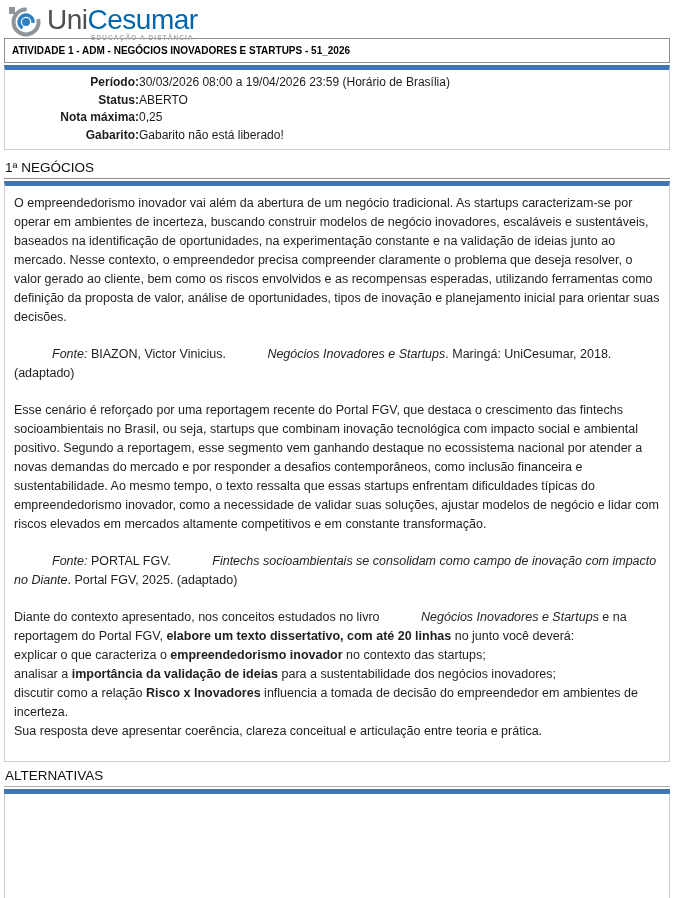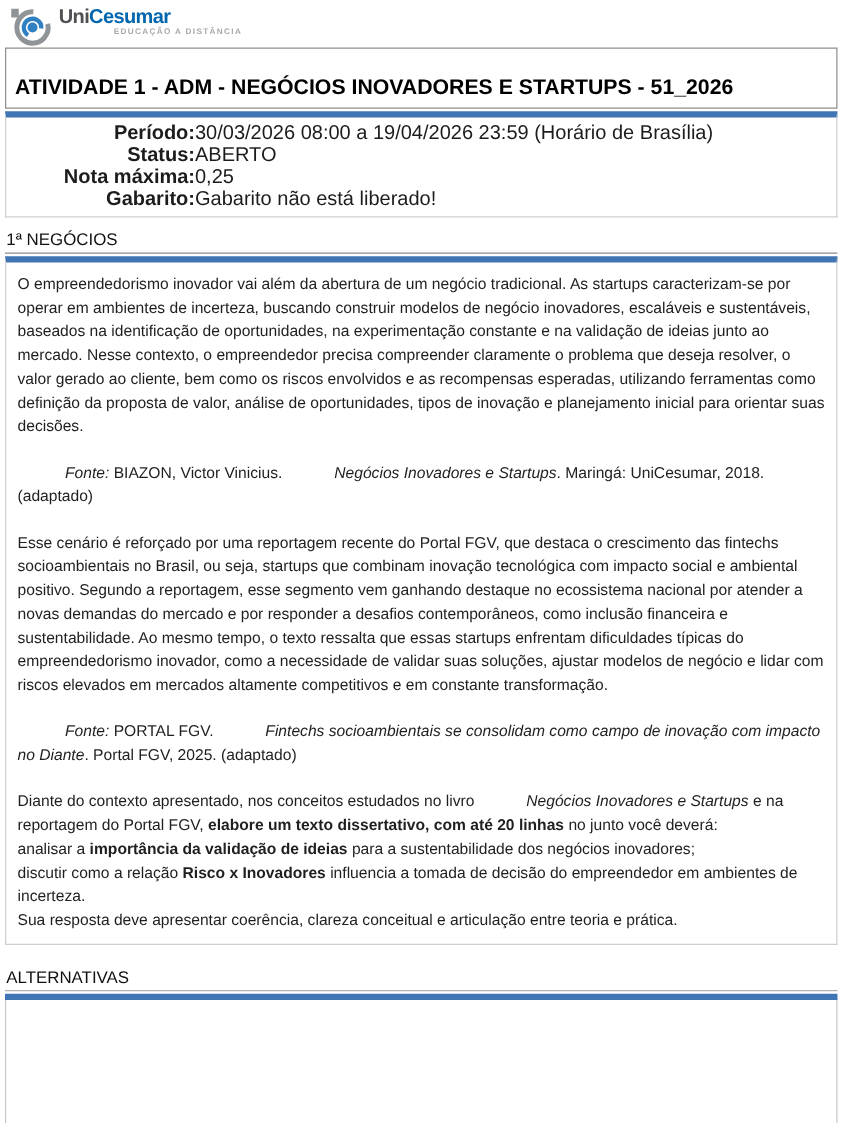--- a/index.html
+++ b/index.html
@@ -8,62 +8,62 @@
     width: 674px;
     font-family: "Liberation Sans", sans-serif;
     color: #1c1c1c;
     padding: 3px 4px 6px 4px;
   }
 
   
   .logo-row { display: flex; align-items: flex-start; padding: 3px 0 2px 4px; height: 35px; }
   .logo-icon { width: 36px; height: 31px; flex: 0 0 auto; }
   .logo-textwrap { margin-left: 3px; line-height: 1; }
-  .logo-main { font-size: 16px; font-weight: bold; letter-spacing: -0.5px; }
+  .logo-main { font-size: 28px; font-weight: normal; letter-spacing: -0.5px; }
   .logo-uni { color: #4d4f53; }
   .logo-cesumar { color: #0066ad; }
   .logo-tagline {
     font-size: 6.5px; color: #a7a9ac; letter-spacing: 1.1px;
     margin-top: 1px; padding-left: 44px; font-weight: bold;
   }
 
   
   .title-box {
     border: 1px solid #8f8f8f;
-    padding: 21px 7px 6px 7px;
-    font-size: 17px; font-weight: bold; color: #000;
+    padding: 6px 7px 6px 7px;
+    font-size: 10px; font-weight: bold; color: #000;
     margin-bottom: 2px;
   }
 
   
   .meta-box {
     border: 1px solid #cfcfcf;
     border-top: 5px solid #4176b4;
-    padding: 4px 0 5px 17px;
-    font-size: 16px;
+    padding: 4px 0 5px 0;
+    font-size: 12px;
   }
   .meta-row { display: flex; line-height: 17.5px; }
   .meta-label { width: 134px; text-align: right; font-weight: bold; flex: 0 0 auto; }
   .meta-value { flex: 1; }
 
   
   .section-heading {
     font-size: 13.5px; font-weight: normal; color: #111;
     padding: 0 0 3px 1px;
     border-bottom: 1px solid #8c8c8c;
     margin-bottom: 2px;
   }
   .section-heading.q { margin-top: 10px; }
-  .section-heading.alt { margin-top: 18px; border-bottom-color: #b0b0b0; }
+  .section-heading.alt { margin-top: 6px; border-bottom-color: #b0b0b0; }
 
   
   .question-box {
     border: 1px solid #cfcfcf;
     border-top: 5px solid #4176b4;
-    padding: 8px 9px 9px 9px;
+    padding: 8px 9px 20px 9px;
     font-size: 12.5px; line-height: 19px; color: #1f1f1f;
   }
   .q-par.gap { margin-bottom: 18px; }
   .run-b { font-weight: bold; }
   .run-i { font-style: italic; margin-left: 38px; }
 
   
   .answer-box { border-top: 5px solid #4176b4; }
   .answer-box textarea {
     display: block; width: 100%; height: 136px;
@@ -114,20 +114,21 @@
     </div>
   </div>
 
 <h2 class="section-heading q">1ª NEGÓCIOS</h2>
 <div class="question-box" id="question-box">
     <div class="q-par gap"><span>O empreendedorismo inovador vai além da abertura de um negócio tradicional. As startups caracterizam-se por operar em ambientes de incerteza, buscando construir modelos de negócio inovadores, escaláveis e sustentáveis, baseados na identificação de oportunidades, na experimentação constante e na validação de ideias junto ao mercado. Nesse contexto, o empreendedor precisa compreender claramente o problema que deseja resolver, o valor gerado ao cliente, bem como os riscos envolvidos e as recompensas esperadas, utilizando ferramentas como definição da proposta de valor, análise de oportunidades, tipos de inovação e planejamento inicial para orientar suas decisões.</span></div>
     <div class="q-par gap"><span class="run-i">Fonte:</span><span> BIAZON, Victor Vinicius. </span><span class="run-i">Negócios Inovadores e Startups</span><span>. Maringá: UniCesumar, 2018. (adaptado)</span></div>
     <div class="q-par gap"><span>Esse cenário é reforçado por uma reportagem recente do Portal FGV, que destaca o crescimento das fintechs socioambientais no Brasil, ou seja, startups que combinam inovação tecnológica com impacto social e ambiental positivo. Segundo a reportagem, esse segmento vem ganhando destaque no ecossistema nacional por atender a novas demandas do mercado e por responder a desafios contemporâneos, como inclusão financeira e sustentabilidade. Ao mesmo tempo, o texto ressalta que essas startups enfrentam dificuldades típicas do empreendedorismo inovador, como a necessidade de validar suas soluções, ajustar modelos de negócio e lidar com riscos elevados em mercados altamente competitivos e em constante transformação.</span></div>
     <div class="q-par gap"><span class="run-i">Fonte:</span><span> PORTAL FGV. </span><span class="run-i">Fintechs socioambientais se consolidam como campo de inovação com impacto no Diante</span><span>. Portal FGV, 2025. (adaptado)</span></div>
     <div class="q-par"><span>Diante do contexto apresentado, nos conceitos estudados no livro </span><span class="run-i">Negócios Inovadores e Startups</span><span> e na reportagem do Portal FGV, </span><span class="run-b">elabore um texto dissertativo, com até 20 linhas</span><span> no junto você deverá:</span></div>
+    <div class="q-par"><span>explicar o que caracteriza o </span><span class="run-b">empreendedorismo inovador</span><span> no contexto das startups;</span></div>
     <div class="q-par"><span>analisar a </span><span class="run-b">importância da validação de ideias</span><span> para a sustentabilidade dos negócios inovadores;</span></div>
     <div class="q-par"><span>discutir como a relação </span><span class="run-b">Risco x Inovadores</span><span> influencia a tomada de decisão do empreendedor em ambientes de incerteza.</span></div>
     <div class="q-par"><span>Sua resposta deve apresentar coerência, clareza conceitual e articulação entre teoria e prática.</span></div>
   </div>
 
 <h2 class="section-heading alt">ALTERNATIVAS</h2>
 <div class="answer-box">
   <textarea aria-label="resposta" placeholder="" style=""></textarea>
 </div>
 

